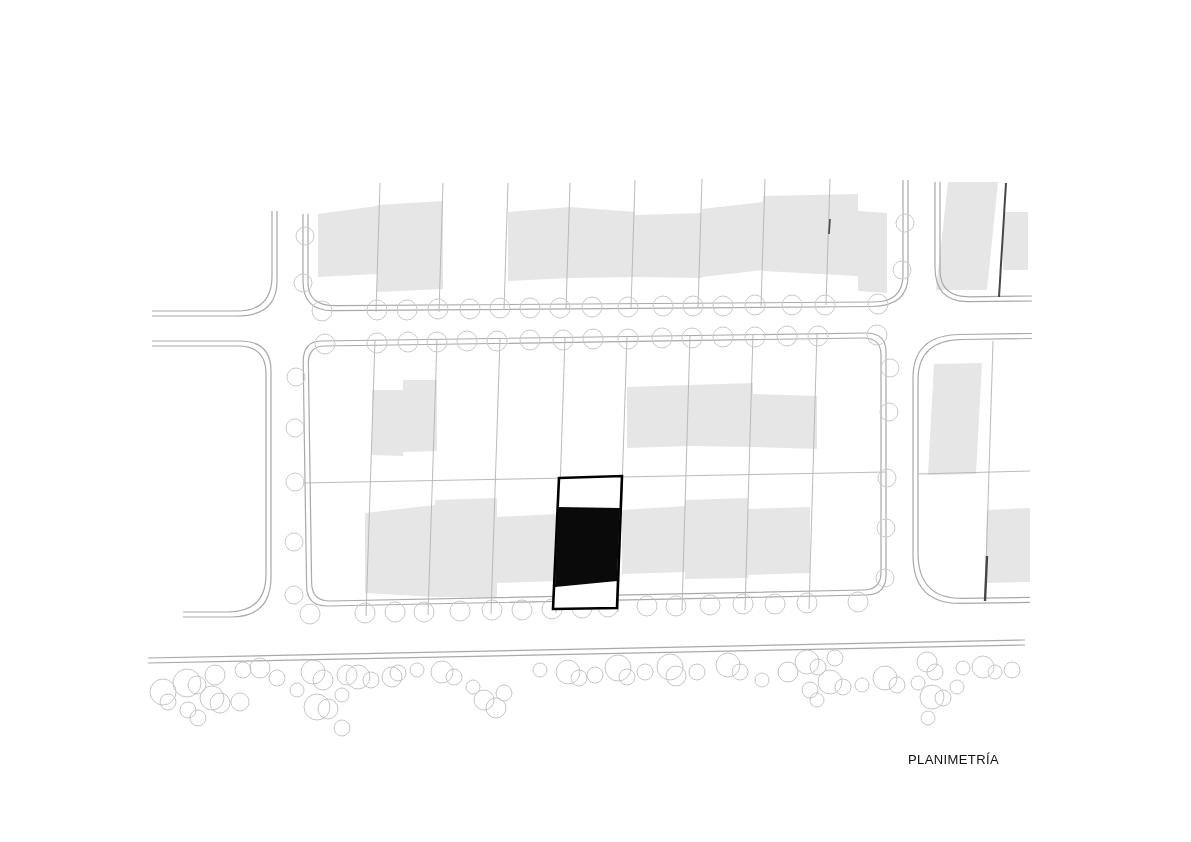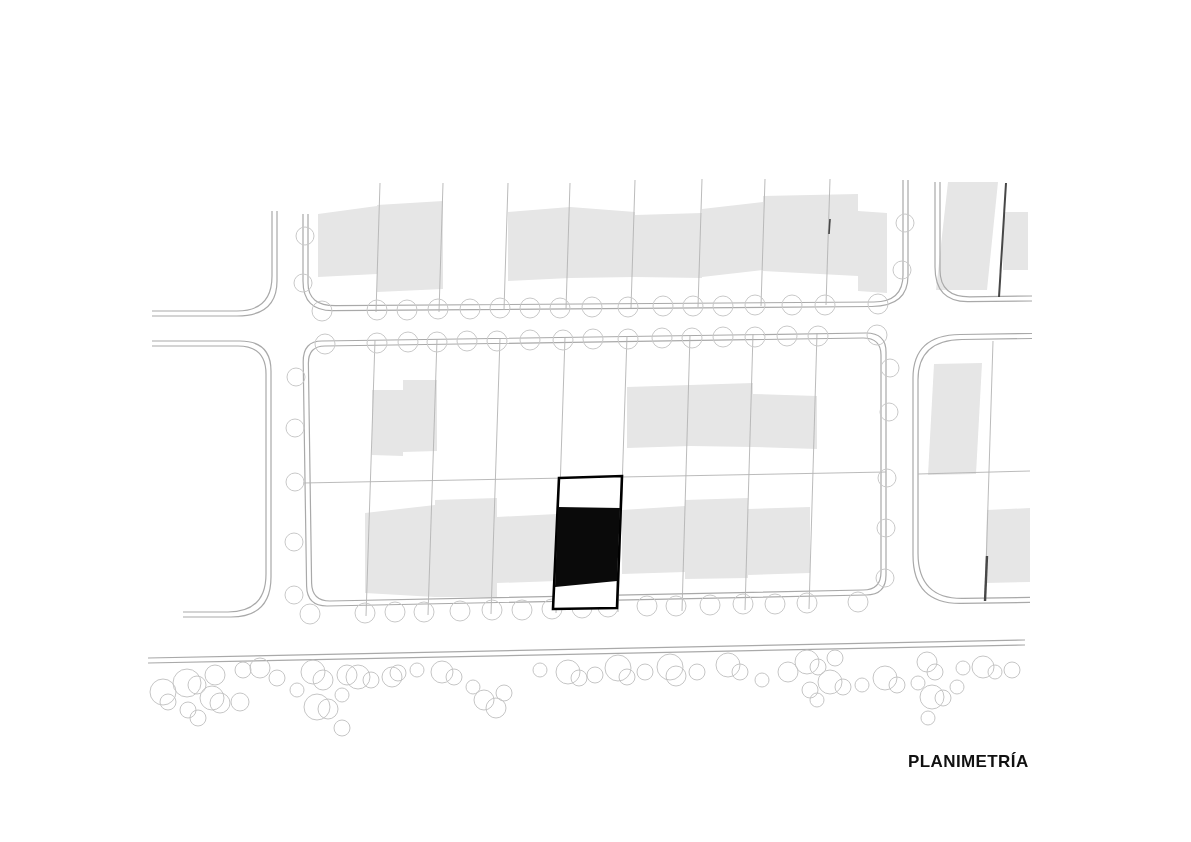--- a/index.html
+++ b/index.html
@@ -17,22 +17,22 @@
   }
   .sheet svg {
     position: absolute;
     left: 0;
     top: 0;
   }
   .plan-title {
     position: absolute;
     left: 908px;
     top: 752px;
-    font-size: 17px;
-    font-weight: 700;
+    font-size: 13px;
+    font-weight: 400;
     letter-spacing: 0.4px;
     color: #111111;
     white-space: nowrap;
   }
 </style>
 </head>
 <body>
 
 <div class="sheet">
   <svg width="1191" height="842" xmlns="http://www.w3.org/2000/svg" viewBox="0 0 1191 842">

